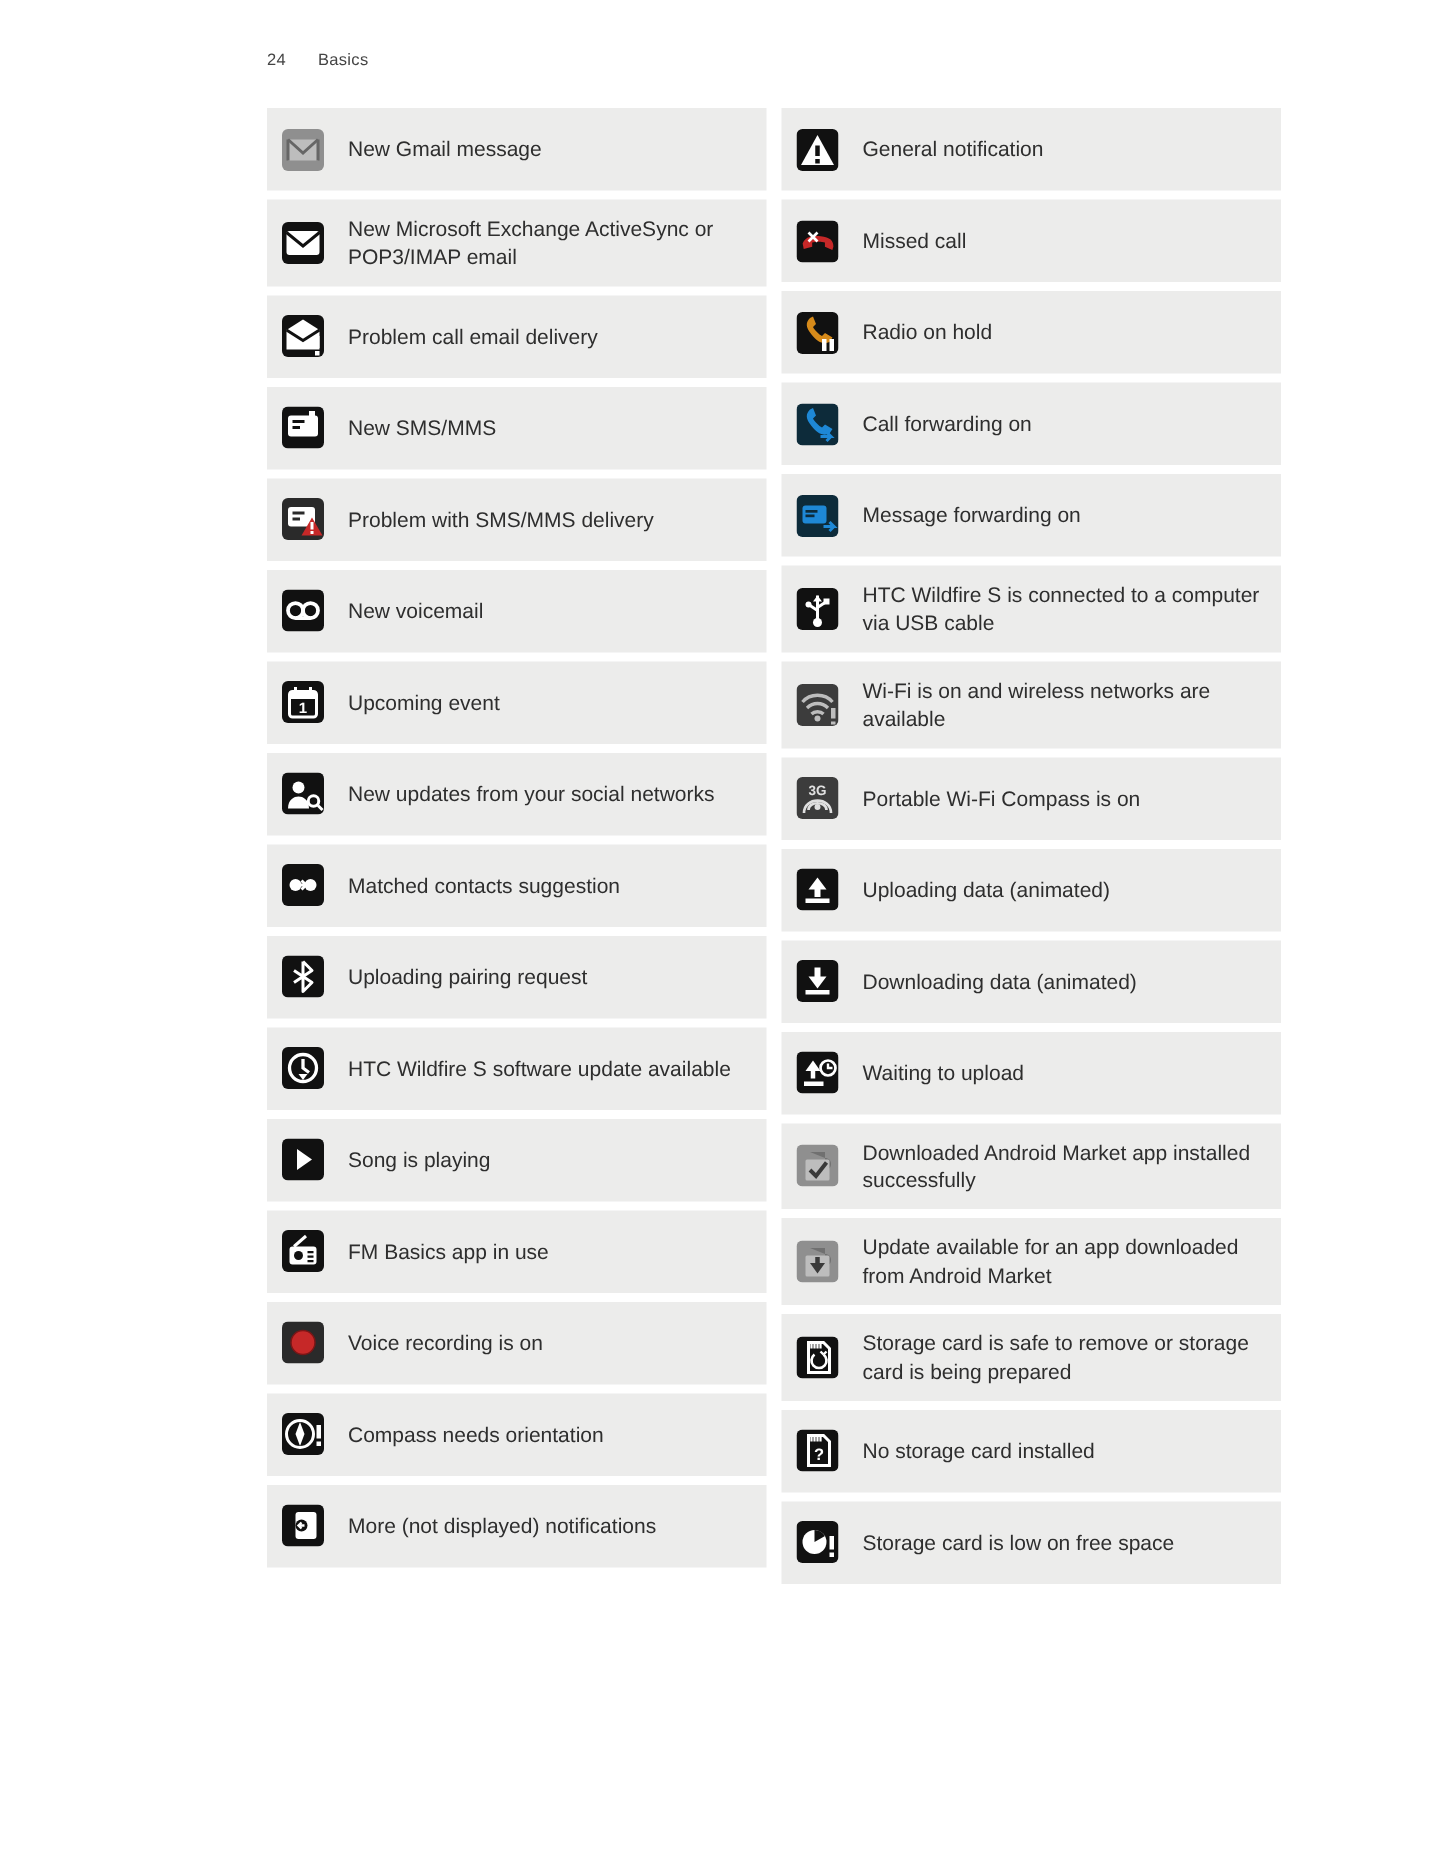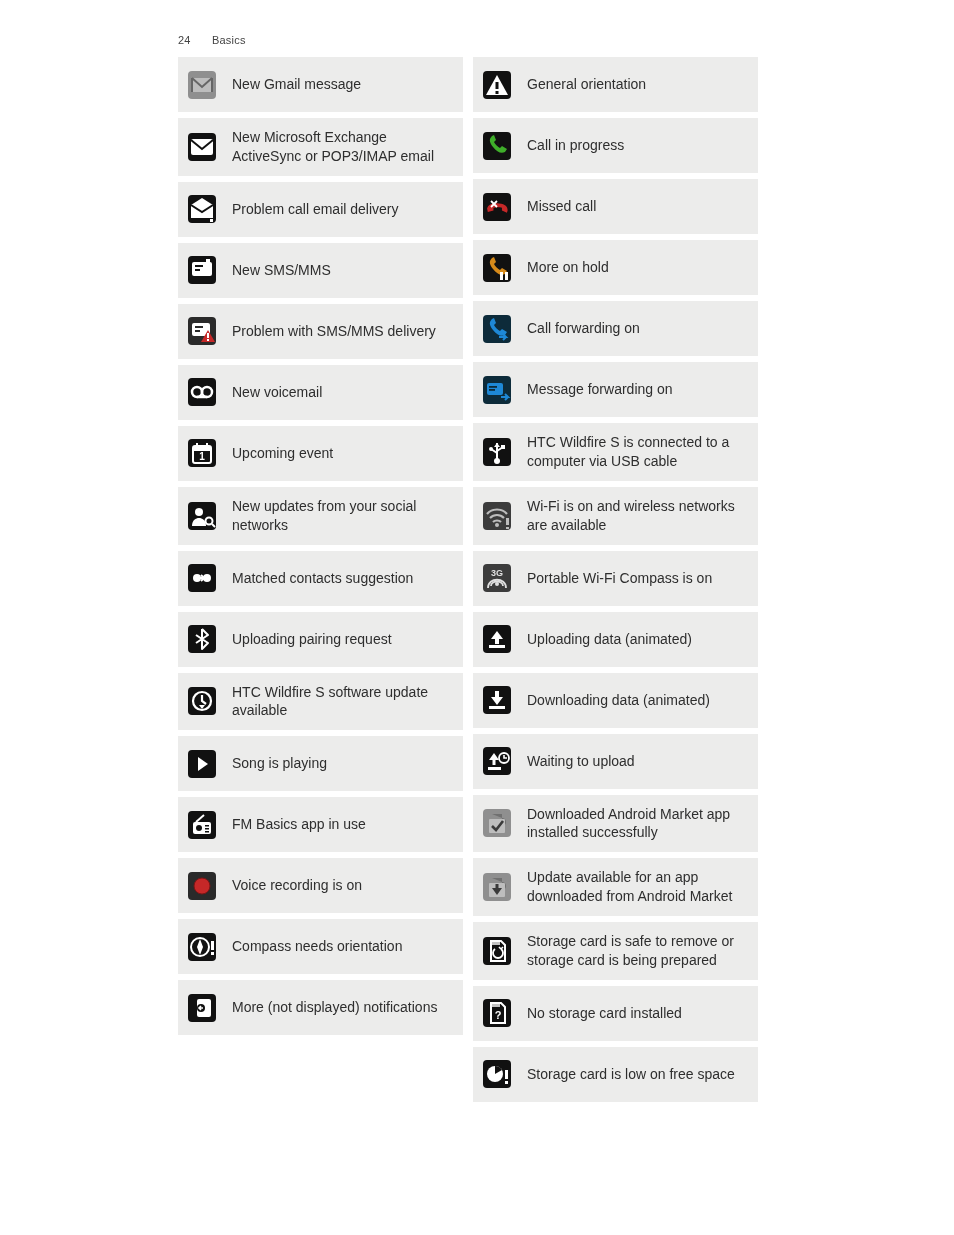--- a/index.html
+++ b/index.html
@@ -1,20 +1,20 @@
 <!DOCTYPE html>
 <html><head>
 <meta charset="utf-8">
 <style>
   *{box-sizing:border-box;margin:0;padding:0}
   body{width:954px;font-family:"Segoe UI",Tahoma,Arial,sans-serif;background:#fff;color:#333;padding:34px 48px}
-  .hdr{font-size:11px;color:#444;margin:0 0 11px 130px;letter-spacing:.02em}
+  .hdr{font-size:11px;color:#444;margin:0 0 26px 130px;letter-spacing:.02em}
   .hdr .pg{margin-right:18px}
   .cols{display:flex;gap:10px;margin-left:130px}
-  .col{width:285px;display:flex;flex-direction:column;gap:6px}
+  .col{width:333px;display:flex;flex-direction:column;gap:6px}
   .cell{background:#ececeb;min-height:55px;display:flex;align-items:center;padding:10px 10px}
   .ico{width:28px;height:28px;flex:0 0 28px;margin-right:16px;display:flex;align-items:center;justify-content:center}
   .txt{font-size:14px;line-height:1.35;color:#2e2e2e}
   svg{display:block}
 </style>
 </head>
 <body>
 
 <div class="hdr">
   <span class="pg">24</span>
@@ -152,45 +152,37 @@
         <span class="txt">More (not displayed) notifications</span>
       </div>
     </div>
   <div class="col" id="colR">
       <div class="cell">
         <span class="ico">
           <svg width="28" height="28">
             <use href="#i-general"></use>
           </svg>
         </span>
-        <span class="txt">General orientation</span>
-      </div>
-      <div class="cell">
-        <span class="ico">
-          <svg width="28" height="28">
-            <use href="#i-call-prog"></use>
-          </svg>
-        </span>
-        <span class="txt">Call in progress</span>
+        <span class="txt">General notification</span>
       </div>
       <div class="cell">
         <span class="ico">
           <svg width="28" height="28">
             <use href="#i-missed"></use>
           </svg>
         </span>
         <span class="txt">Missed call</span>
       </div>
       <div class="cell">
         <span class="ico">
           <svg width="28" height="28">
             <use href="#i-hold"></use>
           </svg>
         </span>
-        <span class="txt">More on hold</span>
+        <span class="txt">Radio on hold</span>
       </div>
       <div class="cell">
         <span class="ico">
           <svg width="28" height="28">
             <use href="#i-call-fwd"></use>
           </svg>
         </span>
         <span class="txt">Call forwarding on</span>
       </div>
       <div class="cell">

